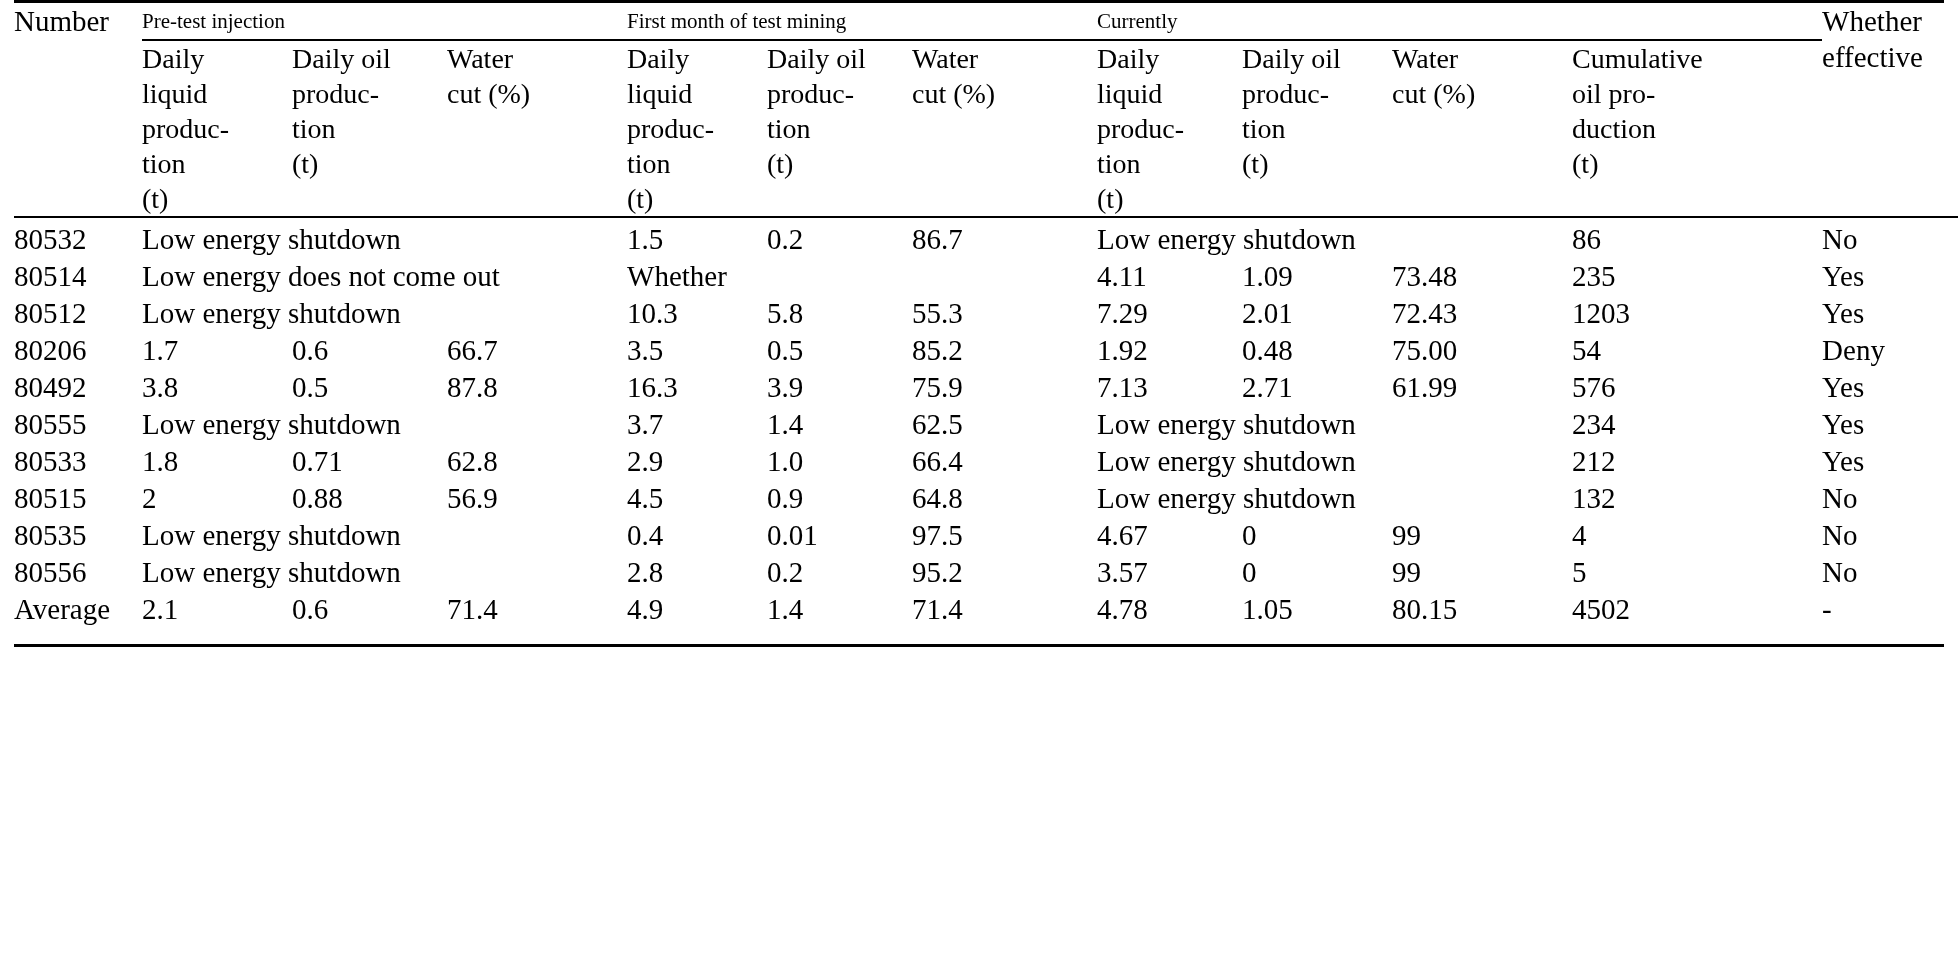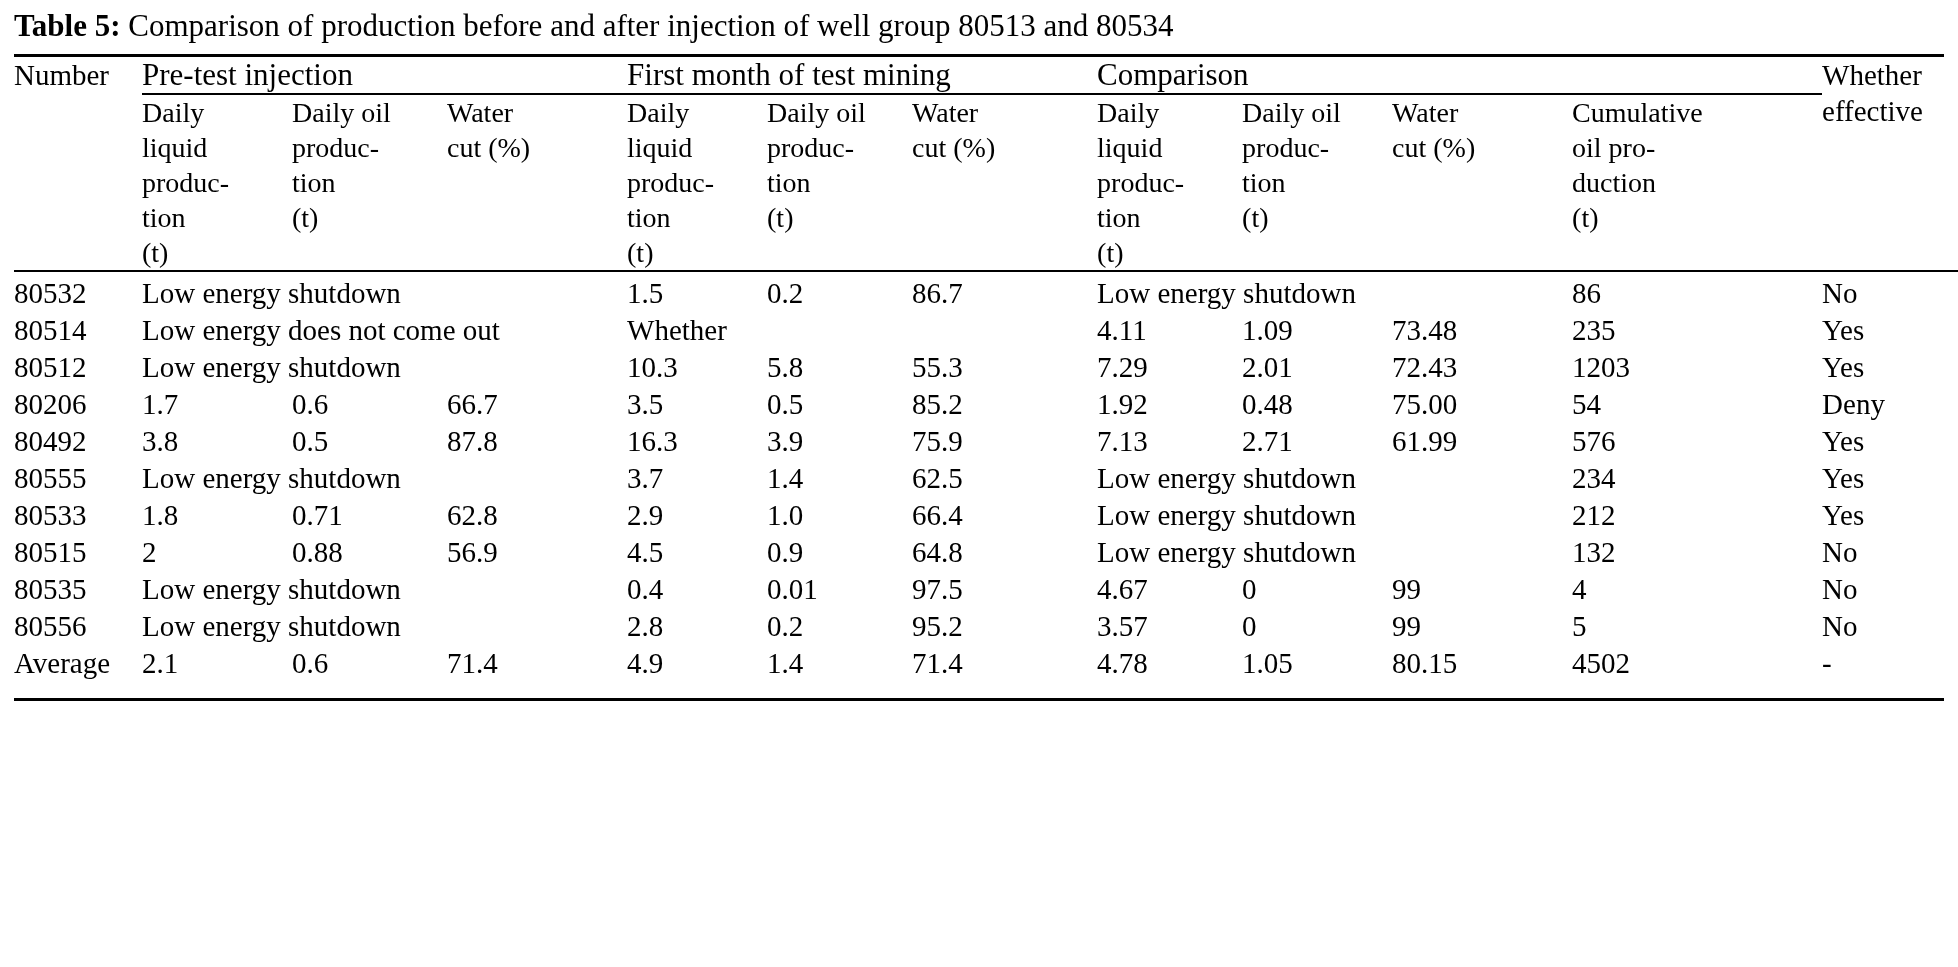--- a/index.html
+++ b/index.html
@@ -63,21 +63,21 @@
   col.c-d5     { width: 145px; }
   col.c-d6     { width: 185px; }
   col.c-d7     { width: 145px; }
   col.c-d8     { width: 150px; }
   col.c-d9     { width: 180px; }
   col.c-d10    { width: 250px; }
   col.c-eff    { width: 150px; }
 
   .grp-head {
     text-align: center;
-    font-size: 31px;
+    font-size: 21px;
     line-height: 36px;
     padding-bottom: 2px;
   }
   .grp-underline {
     border-bottom: 2px solid #000;
   }
   .hdr-cell {
     font-size: 28px;
     line-height: 35px;
     padding-top: 8px;
@@ -111,24 +111,20 @@
     padding: 0;
   }
   .spacer-row td { height: 3px; padding: 0; }
   .bottom-space { height: 16px; }
 </style>
 </head>
 <body>
 
 <div class="page">
 
-  <div class="caption">
-    <span class="cap-label">Table 5:</span>
-    <span class="cap-text">Comparison of production before and after injection of well group 80513 and 80534</span>
-  </div>
 
   <div class="rule-thick"></div>
 
   <table class="tbl">
     <colgroup>
       <col class="c-num">
         <col class="c-d1">
         <col class="c-d2">
         <col class="c-d3">
       <col class="c-d4">
@@ -139,21 +135,21 @@
         <col class="c-d9">
         <col class="c-d10">
       <col class="c-eff">
     </colgroup>
 
     <thead>
       <tr>
         <td rowspan="2" class="num-head">Number</td>
         <td colspan="3" class="grp-head grp-underline">Pre-test injection</td>
         <td colspan="3" class="grp-head grp-underline">First month of test mining</td>
-        <td colspan="4" class="grp-head grp-underline">Comparison</td>
+        <td colspan="4" class="grp-head grp-underline">Currently</td>
         <td rowspan="2" class="eff-head">
           <div>Whether</div>
           <div>effective</div>
         </td>
       </tr>
       <tr>
         <td class="hdr-cell">
           <div>Daily</div>
           <div>liquid</div>
           <div>produc-</div>

